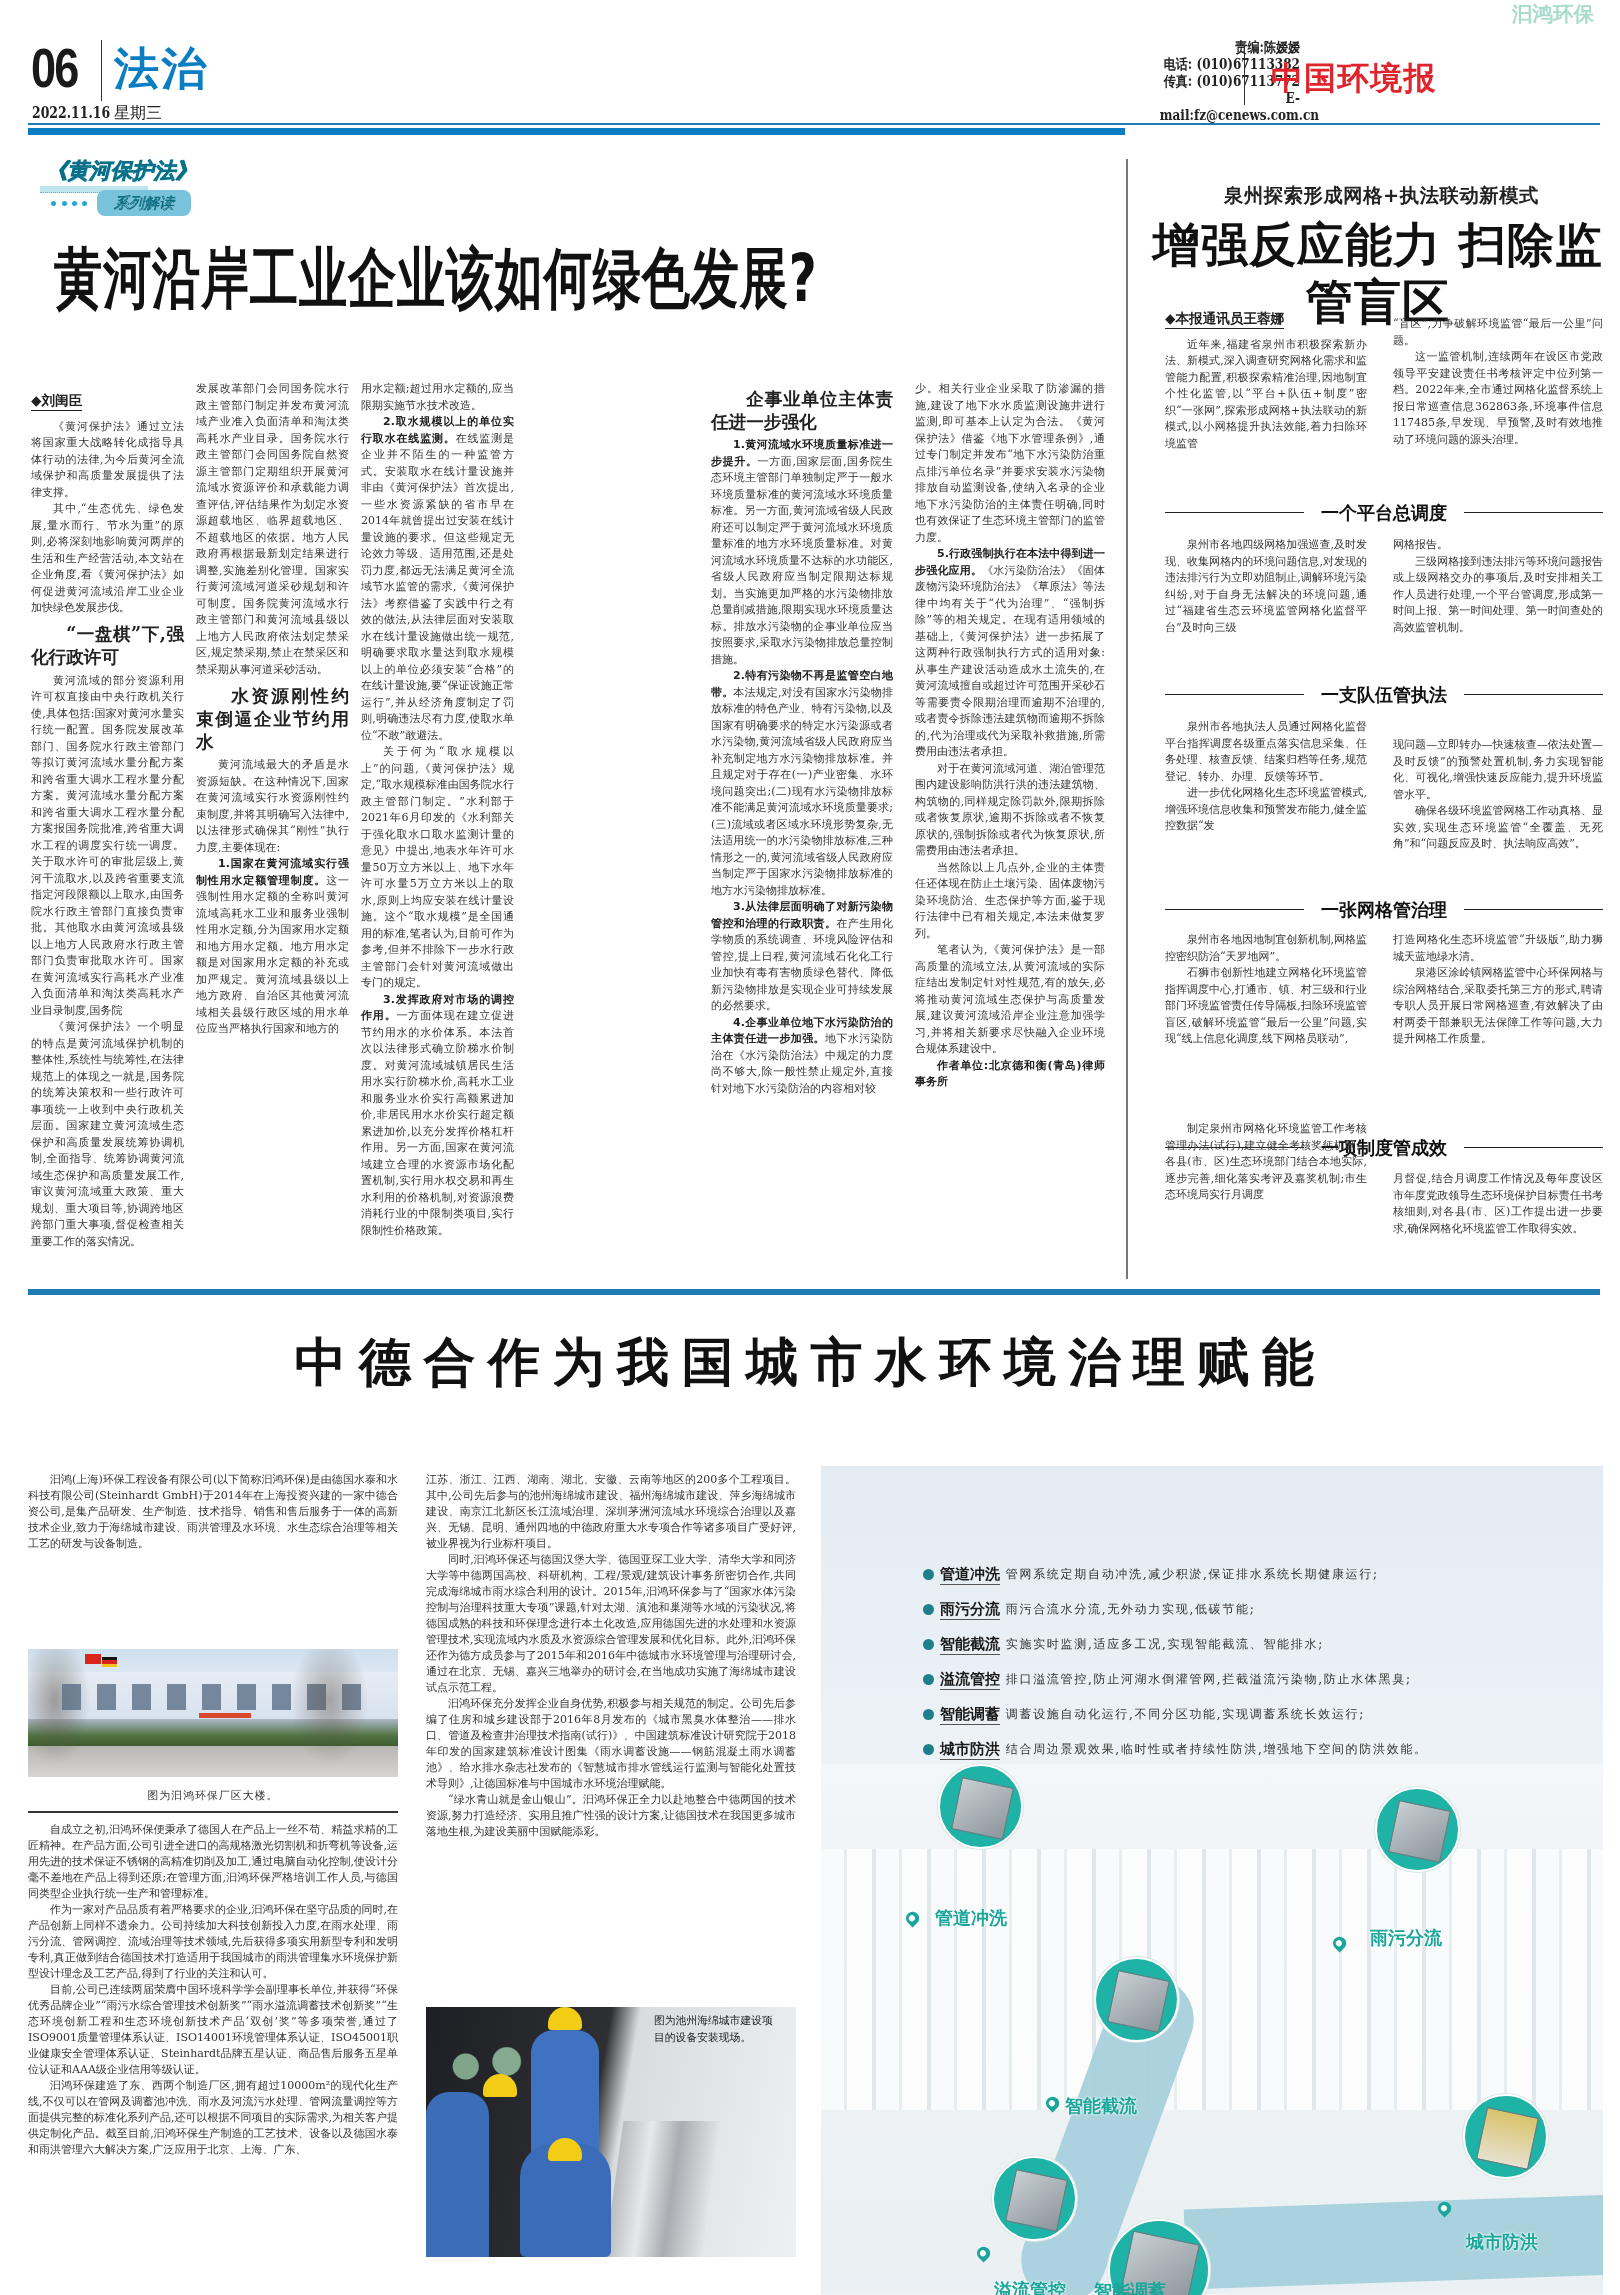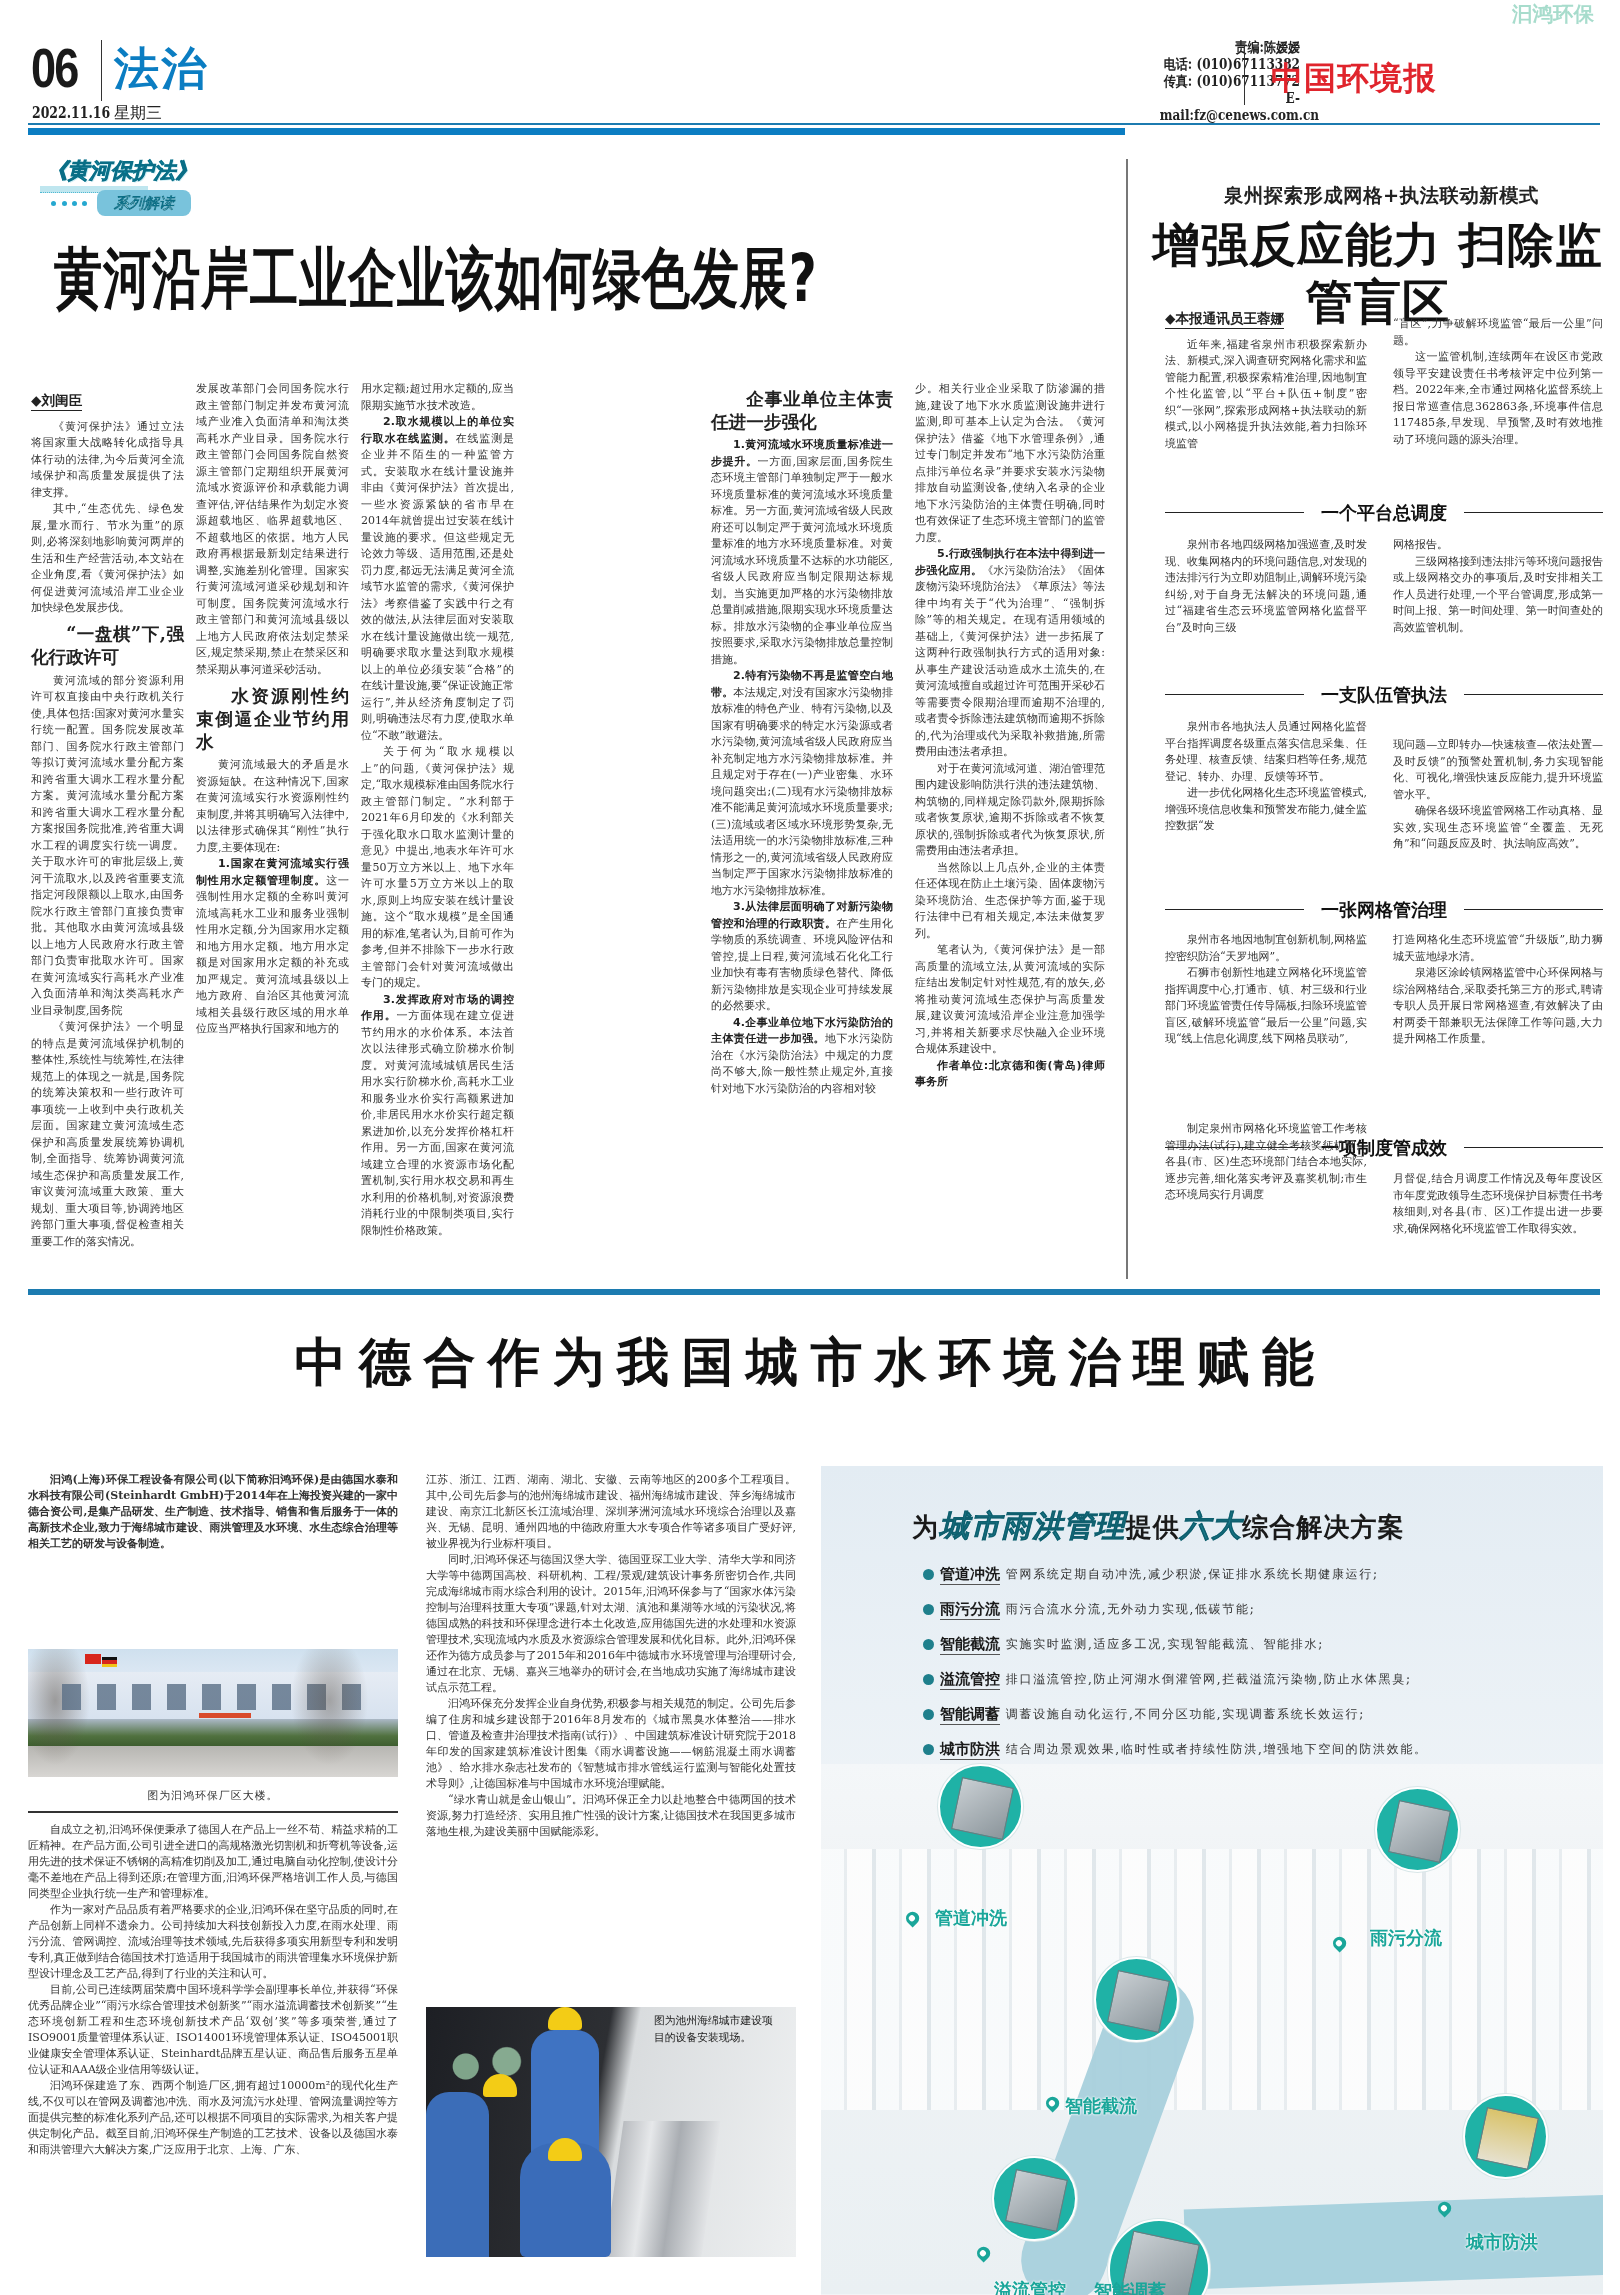--- a/index.html
+++ b/index.html
@@ -239,21 +239,21 @@
   <p>制定泉州市网格化环境监管工作考核管理办法(试行),建立健全考核奖惩机制。各县(市、区)生态环境部门结合本地实际,逐步完善,细化落实考评及嘉奖机制;市生态环境局实行月调度</p>
 </div>
 <div class="abs col" style="left:1393px;top:1171px;width:210px;">
   <p style="text-indent:0">月督促,结合月调度工作情况及每年度设区市年度党政领导生态环境保护目标责任书考核细则,对各县(市、区)工作提出进一步要求,确保网格化环境监管工作取得实效。</p>
 </div>
 
 <div class="abs bottom-rule"></div>
 
 <div class="abs feature-headline">中德合作为我国城市水环境治理赋能</div>
 
-<div class="abs lower-col" style="left:28px;top:1472px;width:370px;font-weight:bold;">
+<div class="abs lower-col" style="left:28px;top:1472px;width:370px;">
   <p>汩鸿(上海)环保工程设备有限公司(以下简称汩鸿环保)是由德国水泰和水科技有限公司(Steinhardt GmbH)于2014年在上海投资兴建的一家中德合资公司,是集产品研发、生产制造、技术指导、销售和售后服务于一体的高新技术企业,致力于海绵城市建设、雨洪管理及水环境、水生态综合治理等相关工艺的研发与设备制造。</p>
 </div>
 
 <div class="abs photo photo-factory">
   <div class="tree-l"></div>
   <div class="windows"></div>
   <div class="banner"></div>
   <div class="flag1"></div>
   <div class="flag2"></div>
   <div class="tree-r"></div>
@@ -281,23 +281,20 @@
   <div class="w1"></div>
   <div class="w2"></div>
   <div class="w3"></div>
   <div class="hat" style="left:57px;top:67px;"></div>
   <div class="hat" style="left:122px;top:0px;"></div>
   <div class="hat" style="left:122px;top:131px;"></div>
 </div>
 <div class="abs caption-workers">图为池州海绵城市建设项目的设备安装现场。</div>
 
 <div class="abs solutions-panel">
-  <div class="sol-title">
-    <span>为</span><span class="hl">城市雨洪管理</span><span>提供</span><span class="hl">六大</span><span>综合解决方案</span>
-  </div>
   <ul class="sol-list">
     <li class="sol-item">
         <span class="sol-dot"></span>
         <span class="sol-name">管道冲洗</span>
         <span>管网系统定期自动冲洗,减少积淤,保证排水系统长期健康运行;</span>
       </li>
     <li class="sol-item">
         <span class="sol-dot"></span>
         <span class="sol-name">雨污分流</span>
         <span>雨污合流水分流,无外动力实现,低碳节能;</span>

